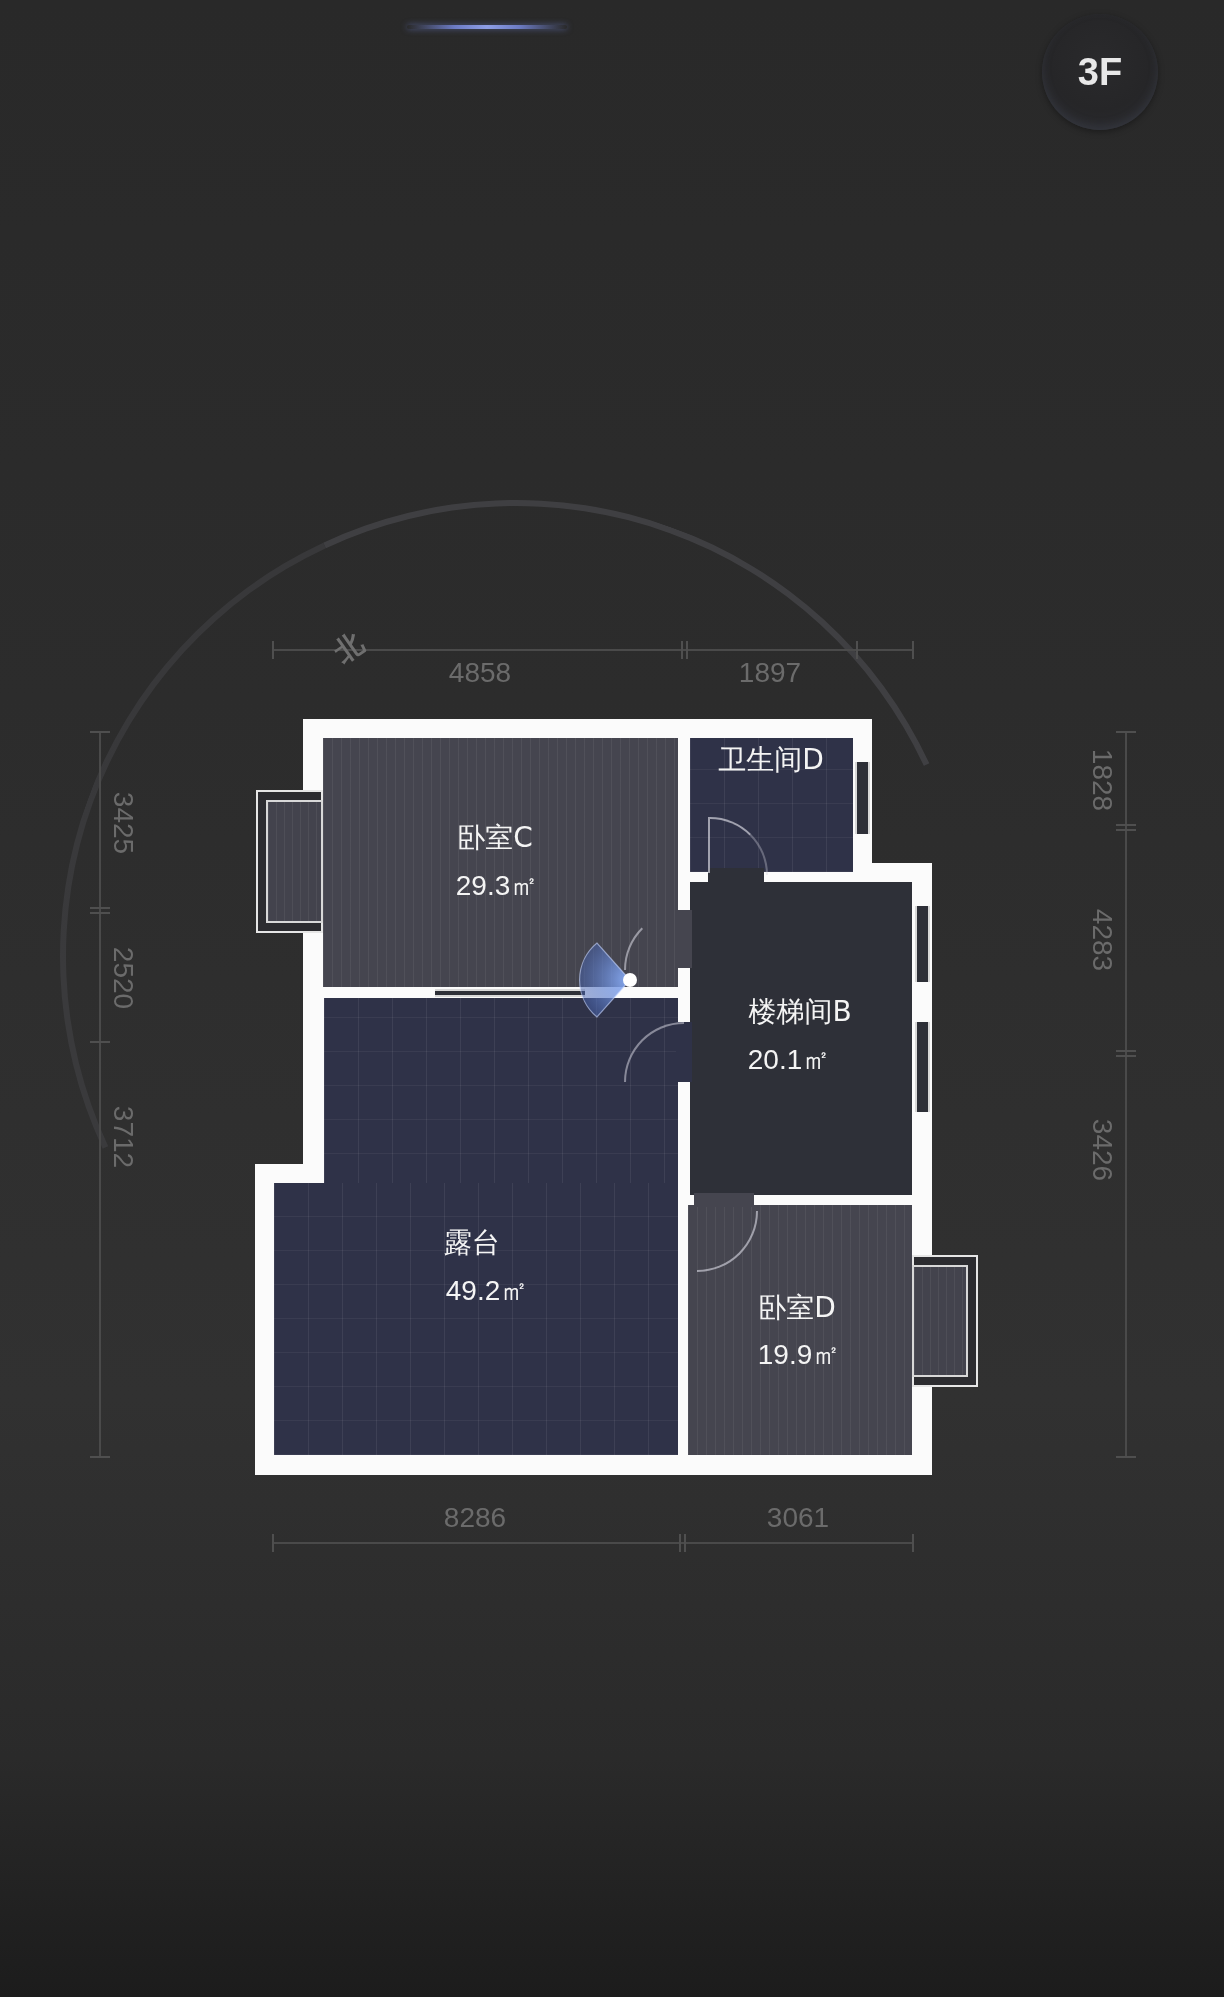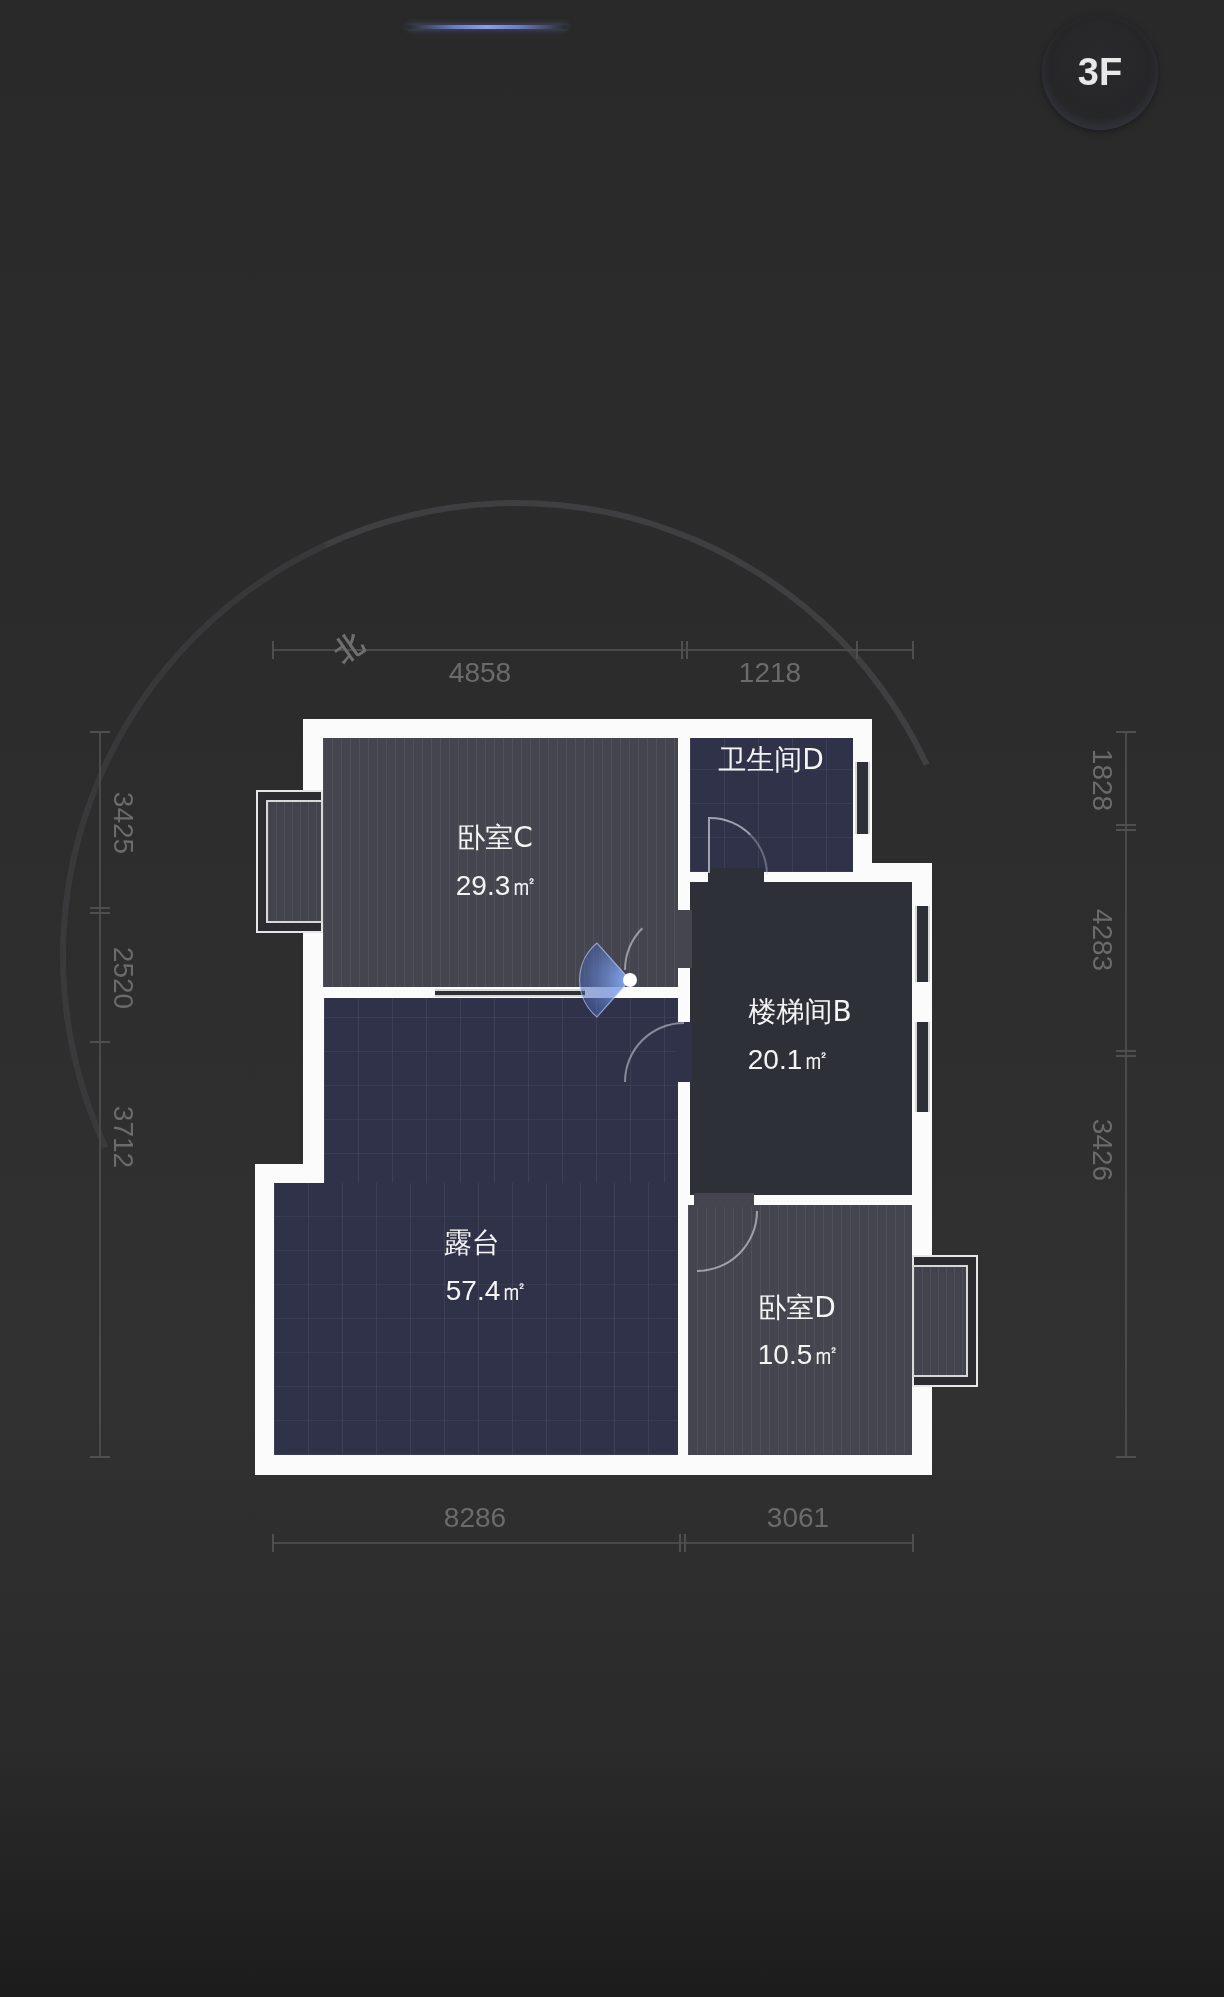--- a/index.html
+++ b/index.html
@@ -89,21 +89,21 @@
 <div class="abs compass-arc"></div>
 
 <div class="abs dim-line" style="left:272px;top:649px;width:641px;height:2px;"></div>
 <div class="abs dim-tick" style="left:272px;top:641px;width:2px;height:18px;"></div>
 <div class="abs dim-tick" style="left:681px;top:641px;width:2px;height:18px;"></div>
 <div class="abs dim-tick" style="left:686px;top:641px;width:2px;height:18px;"></div>
 <div class="abs dim-tick" style="left:856px;top:641px;width:2px;height:18px;"></div>
 <div class="abs dim-tick" style="left:912px;top:641px;width:2px;height:18px;"></div>
 <div class="abs north" style="left:349px;top:648px;">北</div>
 <div class="abs dim-text" style="left:480px;top:673px;">4858</div>
-<div class="abs dim-text" style="left:770px;top:673px;">1218</div>
+<div class="abs dim-text" style="left:770px;top:673px;">1897</div>
 
 <div class="abs dim-line" style="left:272px;top:1542px;width:641px;height:2px;"></div>
 <div class="abs dim-tick" style="left:272px;top:1534px;width:2px;height:18px;"></div>
 <div class="abs dim-tick" style="left:679px;top:1534px;width:2px;height:18px;"></div>
 <div class="abs dim-tick" style="left:684px;top:1534px;width:2px;height:18px;"></div>
 <div class="abs dim-tick" style="left:912px;top:1534px;width:2px;height:18px;"></div>
 <div class="abs dim-text" style="left:475px;top:1518px;">8286</div>
 <div class="abs dim-text" style="left:798px;top:1518px;">3061</div>
 
 <div class="abs dim-line" style="left:99px;top:732px;width:2px;height:725px;"></div>
@@ -178,19 +178,19 @@
 
   <div class="abs room-label" style="left:495px;top:838px;">卧室C</div>
   <div class="abs area-label" style="left:497px;top:886px;">29.3㎡</div>
 
   <div class="abs room-label" style="left:771px;top:760px;">卫生间D</div>
 
   <div class="abs room-label" style="left:800px;top:1012px;">楼梯间B</div>
   <div class="abs area-label" style="left:789px;top:1060px;">20.1㎡</div>
 
   <div class="abs room-label" style="left:472px;top:1243px;">露台</div>
-  <div class="abs area-label" style="left:487px;top:1291px;">57.4㎡</div>
+  <div class="abs area-label" style="left:487px;top:1291px;">49.2㎡</div>
 
   <div class="abs room-label" style="left:797px;top:1308px;">卧室D</div>
-  <div class="abs area-label" style="left:799px;top:1355px;">10.5㎡</div>
+  <div class="abs area-label" style="left:799px;top:1355px;">19.9㎡</div>
 </div>
 
 <div class="abs watermark"></div>
 
 </body></html>

